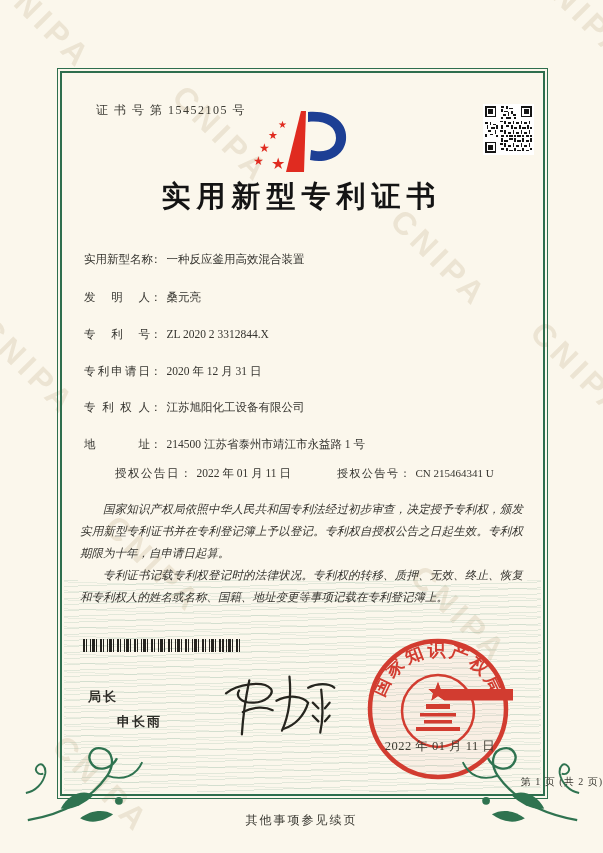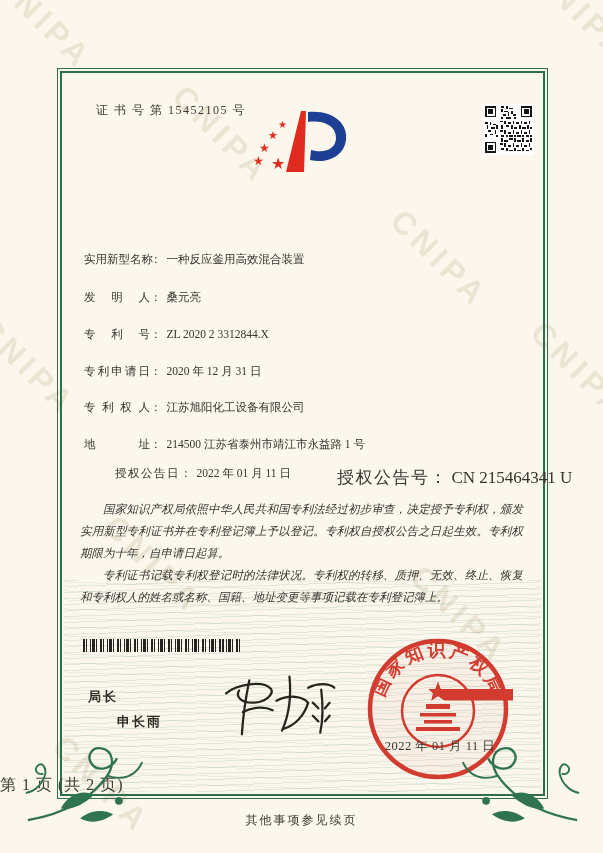--- a/index.html
+++ b/index.html
@@ -38,21 +38,21 @@
     position:absolute;left:0;top:177px;width:100%;text-align:center;
     font-size:29px;font-weight:700;letter-spacing:6px;color:#141414;
   }
   .frow{position:absolute;left:84px;font-size:11.5px;white-space:nowrap;color:#35342f;}
   .flabel{
     display:inline-block;width:66px;text-align:justify;text-align-last:justify;
     -moz-text-align-last:justify;vertical-align:top;
   }
   .colon{margin-right:5px;}
   .grant-left{position:absolute;left:84px;top:466px;font-size:11.5px;white-space:nowrap;}
-  .grant-right{position:absolute;left:306px;top:466px;font-size:17px;white-space:nowrap;}
+  .grant-right{position:absolute;left:306px;top:466px;font-size:11px;white-space:nowrap;}
   .glabel{letter-spacing:1.5px;margin-left:31px;}
   .paras{
     position:absolute;left:80px;top:498px;width:443px;
     font-size:11.5px;line-height:22px;text-align:justify;color:#35342f;font-style:italic;
   }
   .paras p{margin:0;text-indent:2em;}
   .barcode{
     position:absolute;left:83px;top:639px;width:157px;height:13px;
     background:repeating-linear-gradient(90deg,
       #24221e 0 2px, transparent 2px 3px,
@@ -68,22 +68,22 @@
   }
   .director-title{top:688px;}
   .director-name{top:713px;padding-left:29px;}
   .signature{position:absolute;left:198px;top:664px;}
   .seal{position:absolute;left:363px;top:634px;}
   .seal-date{
     position:absolute;left:368px;top:738px;width:144px;text-align:center;
     font-size:12.5px;color:#3c3a30;z-index:3;letter-spacing:.5px;
   }
   .pagenum{
-    position:absolute;left:0;top:775px;width:100%;text-align:left;
-    font-size:16px;letter-spacing:1px;color:#3b3a33;
+    position:absolute;left:0;top:775px;width:100%;text-align:right;
+    font-size:10px;letter-spacing:1px;color:#3b3a33;
   }
   .contnote{
     position:absolute;left:0;top:812px;width:100%;text-align:center;
     font-size:12px;letter-spacing:2px;color:#3b3a33;
   }
   .flourish{position:absolute;z-index:4;}
   .flourish.left{left:20px;top:700px;}
   .flourish.right{left:455px;top:700px;transform:scaleX(-1);}
 </style>
 </head>
@@ -138,20 +138,21 @@
         M9 9h2v1h-2z M12 9h1v2h-1z M14 10h2v1h-2z M17 9h1v2h-1z M19 10h2v1h-2z M22 9h1v2h-1z M24 10h2v1h-2z M27 9h1v2h-1z
         M10 12h1v2h-1z M13 12h2v1h-2z M16 12h1v2h-1z M18 13h2v1h-2z M21 12h1v2h-1z M23 13h2v1h-2z M26 12h1v2h-1z M28 13h1v1h-1z
         M9 15h2v1h-2z M12 15h1v2h-1z M14 16h2v1h-2z M17 15h1v2h-1z M19 16h2v1h-2z M22 15h1v2h-1z M24 16h2v1h-2z M27 15h1v2h-1z
         M10 18h2v1h-2z M13 18h1v1h-1z M15 18h2v1h-2z M18 18h1v1h-1z M20 18h2v1h-2z M23 18h1v1h-1z M25 18h2v1h-2z M28 18h1v1h-1z
         M10 20h1v2h-1z M12 21h2v1h-2z M15 20h2v1h-2z M18 20h1v2h-1z M20 21h2v1h-2z M23 20h1v2h-1z M25 21h2v1h-2z M28 20h1v2h-1z
         M9 23h2v1h-2z M12 23h1v2h-1z M14 24h2v1h-2z M17 23h1v2h-1z M19 24h2v1h-2z M22 23h1v2h-1z M24 24h2v1h-2z M27 23h1v2h-1z
         M10 26h2v1h-2z M13 26h1v2h-1z M15 27h2v1h-2z M18 26h1v2h-1z M20 27h2v1h-2z M23 26h1v2h-1z M25 27h2v1h-2z M28 26h1v1h-1z"></path>
       </svg>
     </div>
 
+    <div class="title">实用新型专利证书</div>
 
     <div class="frow" style="top:252px">
       <span class="flabel">实用新型名称</span><span class="colon">：</span><span>一种反应釜用高效混合装置</span>
     </div>
     <div class="frow" style="top:290px">
       <span class="flabel">发明人</span><span class="colon">：</span><span>桑元亮</span>
     </div>
     <div class="frow" style="top:327px">
       <span class="flabel">专利号</span><span class="colon">：</span><span>ZL 2020 2 3312844.X</span>
     </div>

